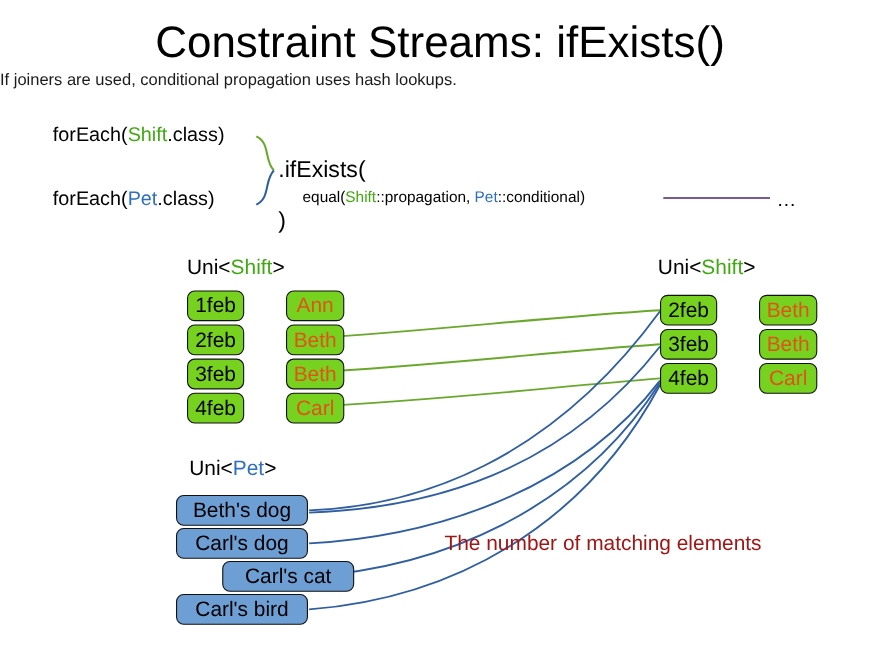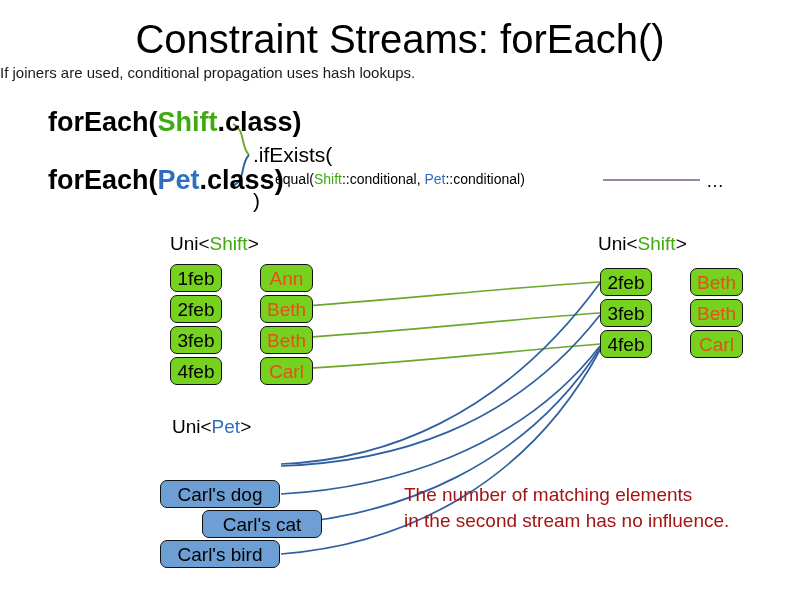--- a/index.html
+++ b/index.html
@@ -46,25 +46,24 @@
     width: 800px;
     text-align: left;
     font-size: 15px;
     line-height: 20px;
     color: #1a1a1a;
     white-space: nowrap;
   }
 
   .codeline {
     position: absolute;
-    font-size: 27px;
+    font-size: 18px;
     line-height: 25px;
     white-space: nowrap;
     color: #000000;
-    font-weight: bold;
   }
   .codeline.l1 { left: 48px; top: 110px; }
   .codeline.l2 { left: 48px; top: 168px; }
   .code-ifexists { position: absolute; left: 253px; top: 142px; font-size: 21px; line-height: 25px; white-space: nowrap; }
   .code-equal    { position: absolute; left: 275px; top: 170px; font-size: 14px; line-height: 18px; white-space: nowrap; }
   .code-paren    { position: absolute; left: 253px; top: 188px; font-size: 21px; line-height: 25px; white-space: nowrap; }
   .ellipsis      { position: absolute; left: 706px; top: 171px; font-size: 18px; line-height: 20px; color: #000; }
 
   .tok-shift { color: #3faa10; }
   .tok-pet   { color: #2f6fc0; }
@@ -152,30 +151,30 @@
     </g>
 
     <g fill="none" stroke-width="1.9">
       <path stroke="#6aa82c" d="M 233,124 C 246,130 240,146 249,155"></path>
       <path stroke="#2f5fa0" d="M 233,186 C 246,180 240,164 249,155"></path>
     </g>
 
     <line x1="603" y1="180" x2="700" y2="180" stroke="#7a5a8a" stroke-width="1.7"></line>
   </svg>
 
-  <div class="title">Constraint Streams: forEach()</div>
+  <div class="title">Constraint Streams: ifExists()</div>
   <div class="subtitle">If joiners are used, conditional propagation uses hash lookups.</div>
 
   <div class="codeline l1"><span>forEach(</span><span class="tok-shift">Shift</span><span>.class)</span></div>
 
   <div class="codeline l2"><span>forEach(</span><span class="tok-pet">Pet</span><span>.class)</span></div>
 
   <div class="code-ifexists">.ifExists(</div>
 
-  <div class="code-equal"><span>equal(</span><span class="tok-shift">Shift</span><span>::conditional, </span><span class="tok-pet">Pet</span><span>::conditional)</span></div>
+  <div class="code-equal"><span>equal(</span><span class="tok-shift">Shift</span><span>::propagation, </span><span class="tok-pet">Pet</span><span>::conditional)</span></div>
 
   <div class="code-paren">)</div>
   <div class="ellipsis">…</div>
 
   <div class="uni-label shift-left"><span>Uni&lt;</span><span class="tok-shift">Shift</span><span>&gt;</span></div>
 
   <div class="row" style="left:170px; top:264px;">
     <div class="cell green date">1feb</div>
     <div class="cell green name">Ann</div>
   </div>
@@ -202,20 +201,20 @@
     <div class="cell green date">3feb</div>
     <div class="cell green name">Beth</div>
   </div>
   <div class="row" style="left:600px; top:330px;">
     <div class="cell green date">4feb</div>
     <div class="cell green name">Carl</div>
   </div>
 
   <div class="uni-label pet-left"><span>Uni&lt;</span><span class="tok-pet">Pet</span><span>&gt;</span></div>
 
+  <div class="petbox" style="top:450px;">Beth's dog</div>
   <div class="petbox" style="top:480px;">Carl's dog</div>
   <div class="petbox" style="top:510px;margin-left:42px;">Carl's cat</div>
   <div class="petbox" style="top:540px;">Carl's bird</div>
 
   <div class="note">The number of matching elements</div>
-  <div class="note note-l2">in the second stream has no influence.</div>
 
 </div>
 
 </body></html>

